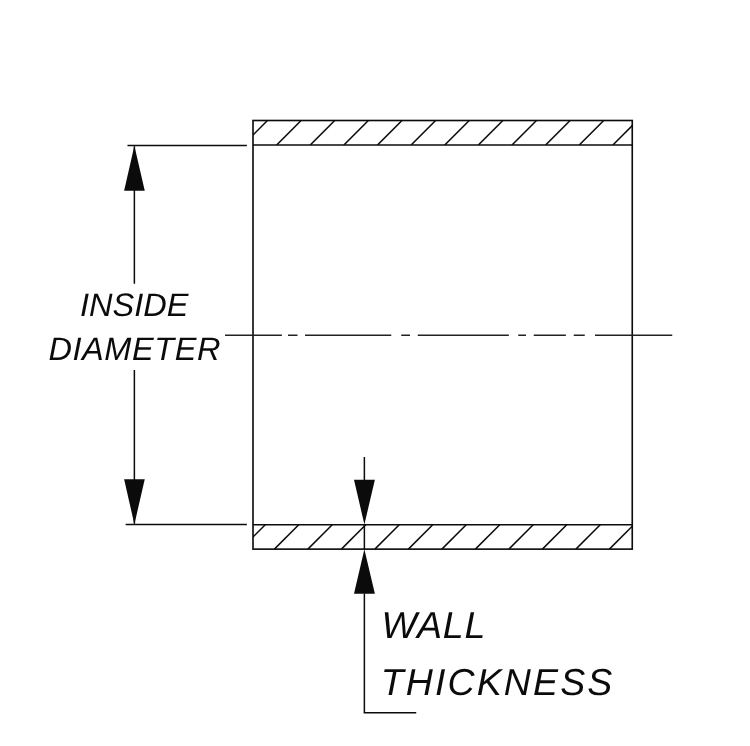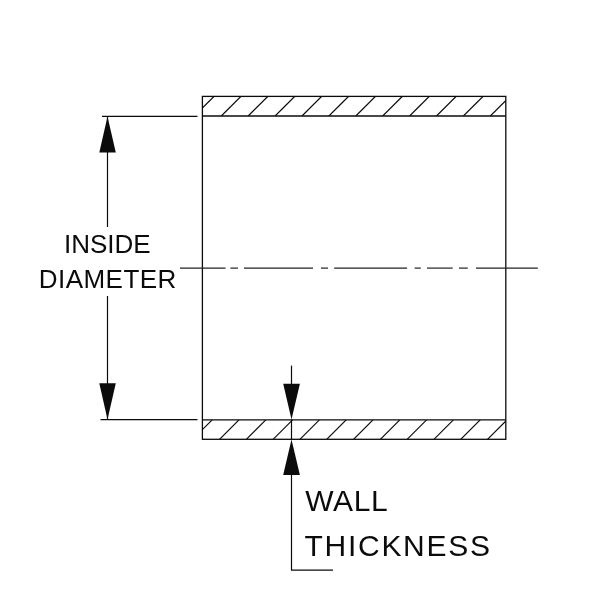--- a/index.html
+++ b/index.html
@@ -1,16 +1,16 @@
 <!DOCTYPE html>
 <html><head>
 <meta charset="utf-8">
 <style>
   html,body{margin:0;padding:0;background:#ffffff;}
-  .wrap{width:600px;height:597px;position:relative;overflow:hidden;background:#fff;filter:blur(0.38px);}
+  .wrap{width:600px;height:597px;position:relative;overflow:hidden;background:#fff;filter:blur(0.38px);font-style:italic;}
   svg{display:block;}
   text{font-family:"Liberation Sans", sans-serif;fill:#0b0b0b;}
 </style>
 </head>
 <body>
 <div class="wrap">
 <svg width="600" height="597" viewBox="0 0 600 597">
   <defs>
     <clipPath id="ctop">
           <rect x="202.4" y="96.4" width="303.4" height="19.6"></rect>

